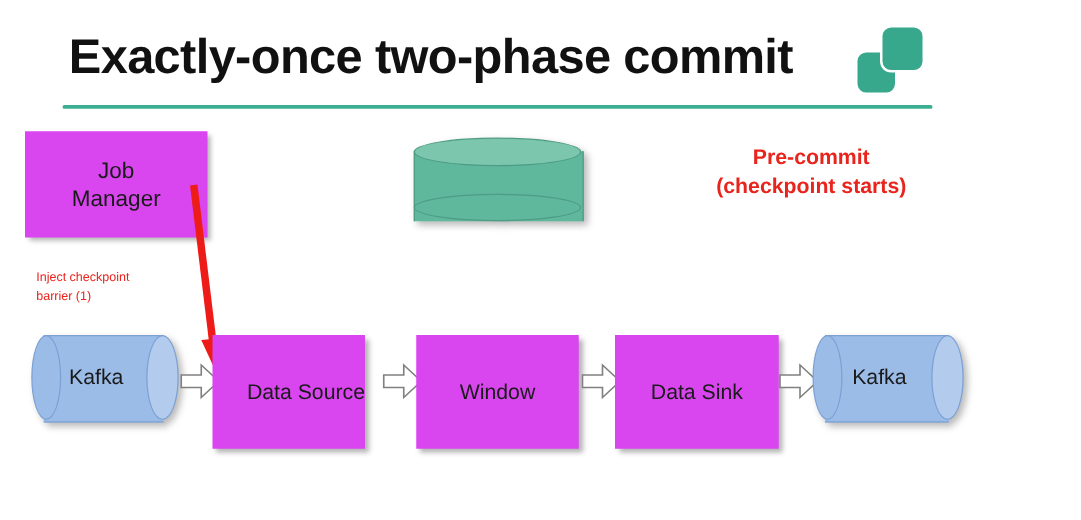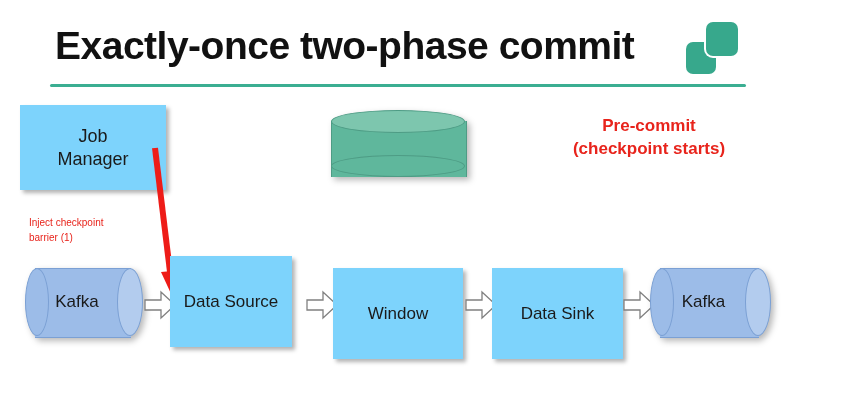--- a/index.html
+++ b/index.html
@@ -26,31 +26,31 @@
 
   
   #logo{position:absolute;left:686px;top:22px;width:58px;height:56px;}
   .logo-sq{position:absolute;background:#37A88C;border-radius:7px;}
   #logo-sq-back{left:0px;top:20px;width:30px;height:32px;box-shadow:0 0 0 2px #ffffff;}
   #logo-sq-front{left:20px;top:0px;width:32px;height:34px;box-shadow:0 0 0 2px #ffffff;}
 
   
   .proc-box{
     position:absolute;
-    background:#7dd3fc;
+    background:#d946ef;
     box-shadow:3px 3px 4px rgba(0,0,0,0.30);
     display:flex;align-items:center;justify-content:center;
     text-align:center;
     color:#1a1a1a;
     font-size:17px;
     line-height:1.25;
   }
 
   #job-manager{left:20px;top:105px;width:146px;height:85px;font-size:18px;}
-  #data-source{left:170px;top:256px;width:122px;height:91px;}
+  #data-source{left:170px;top:268px;width:122px;height:91px;justify-content:flex-end;}
   #window-op{left:333px;top:268px;width:130px;height:91px;}
   #data-sink{left:492px;top:268px;width:131px;height:91px;}
 
   
   #state-backend{
     position:absolute;left:331px;top:110px;width:134px;height:72px;
     filter:drop-shadow(3px 3px 3px rgba(0,0,0,0.28));
   }
   #sb-body{
     position:absolute;left:0;top:11px;width:134px;height:56px;

